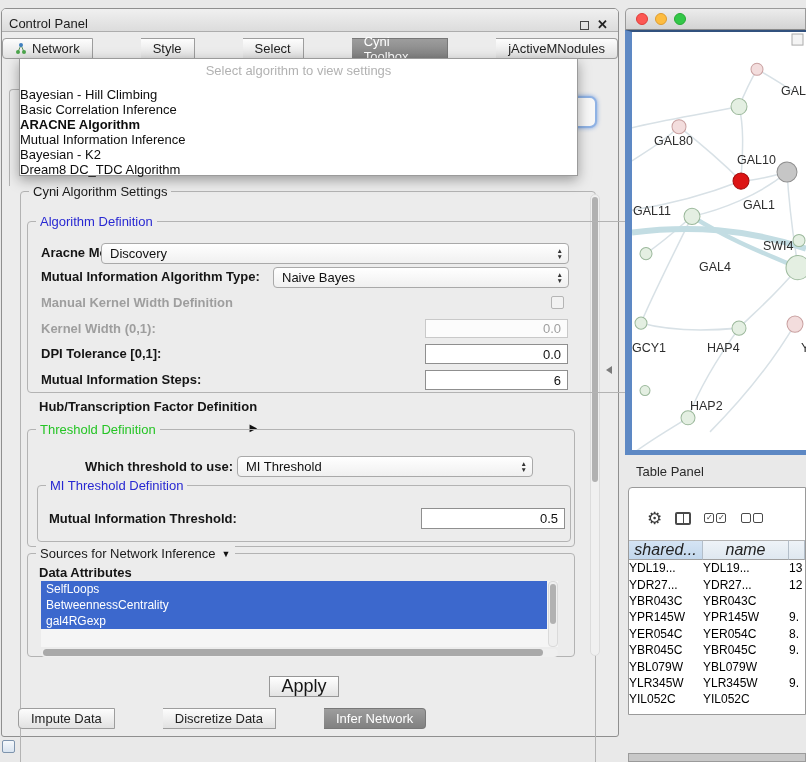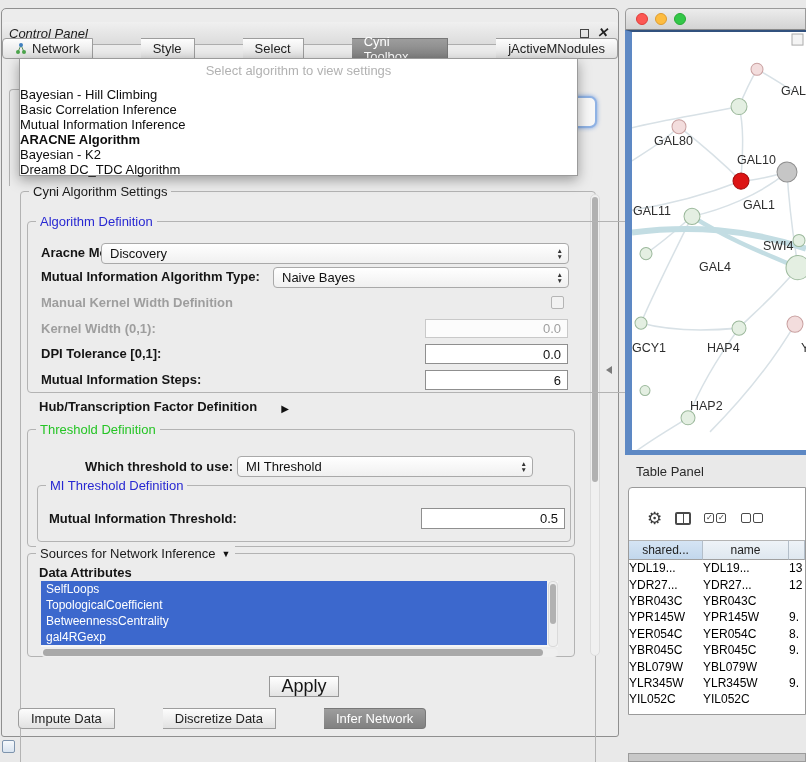--- a/index.html
+++ b/index.html
@@ -2,23 +2,23 @@
 <html><head>
 <meta charset="utf-8">
 <style>
   html,body{margin:0;padding:0;}
   body{font-family:"Liberation Sans",sans-serif;background:#e9e9e9;}
   .root{position:relative;width:806px;height:762px;overflow:hidden;background:#e9e9e9;}
 
   
   .panel{position:absolute;left:1px;top:8px;width:618px;height:729px;background:#ececec;
          border:1px solid #8f8f8f;border-radius:5px 5px 3px 3px;box-sizing:border-box;}
-  .titlebar{position:absolute;left:0;top:13px;right:0;height:22px;
+  .titlebar{position:absolute;left:0;top:0;right:0;height:22px;
             background:linear-gradient(#f0f0f0,#dcdcdc);border-bottom:1px solid #adadad;
-            border-radius:4px 4px 0 0;display:flex;align-items:center;font-style:italic;}
+            border-radius:4px 4px 0 0;display:flex;align-items:flex-end;}
   .titlebar .title{font-size:13px;color:#1c1c1c;padding-left:7px;}
   .tb-icons{margin-left:auto;display:flex;align-items:center;gap:8px;padding-right:10px;}
   .float-btn{width:9px;height:9px;border:1.5px solid #444;box-sizing:border-box;display:inline-block;}
   .close-btn{font-size:13px;font-weight:bold;color:#222;line-height:12px;cursor:default;}
 
   .tabs-row{position:absolute;left:0;right:0;top:29px;display:flex;justify-content:center;}
   .seg{display:flex;gap:48px;}
   .tab{height:21px;display:flex;align-items:center;gap:5px;padding:0 12px;
        border:1px solid #9d9d9d;border-left:none;background:linear-gradient(#fdfdfd,#e1e1e1);
        font-size:13px;color:#222;box-sizing:border-box;}
@@ -57,21 +57,21 @@
                  padding-right:5px;color:#333;font-size:6.5px;line-height:5.5px;}
 
   .tfield{position:absolute;background:#fff;border:1px solid #8f8f8f;font-size:13px;color:#111;
           display:flex;align-items:center;justify-content:flex-end;padding:0 6px;box-sizing:border-box;}
   .tfield.dis{border-color:#c9c9c9;color:#9e9e9e;background:#fcfcfc;}
 
   .chk{position:absolute;width:13px;height:13px;background:#f2f2f2;border:1px solid #b5b5b5;
        border-radius:2px;box-sizing:border-box;}
 
   .arrow-glyph{font-size:10px;color:#111;}
-  .hub-row{position:absolute;display:flex;align-items:flex-end;gap:24px;}
+  .hub-row{position:absolute;display:flex;align-items:flex-end;gap:8px;flex-direction:column;}
   .hub-row .txt{font-size:13px;font-weight:bold;color:#151515;}
 
   .attr-list{position:absolute;background:#f5f5f5;}
   .attr-row{height:16px;line-height:16px;width:506px;background:#3c68cd;color:#fff;
             font-size:12px;padding-left:5px;box-sizing:border-box;white-space:nowrap;overflow:hidden;}
   .vscroll{position:absolute;right:0;top:0;width:10px;height:100%;background:#efefef;
            border:1px solid #dadada;border-radius:4px;box-sizing:border-box;}
   .vscroll .thumb{position:absolute;left:1px;top:2px;width:6px;height:40px;background:#b1b1b1;border-radius:4px;}
   .hscroll{position:absolute;height:8px;background:#efefef;border-radius:4px;}
   .hscroll .thumb{position:absolute;left:2px;top:0;height:7px;width:500px;background:#a9a9a9;border-radius:4px;}
@@ -102,23 +102,23 @@
   .twindow{position:absolute;left:628px;top:487px;width:178px;height:228px;background:#fff;
            border:1px solid #9a9a9a;border-radius:4px 0 0 0;box-sizing:border-box;overflow:hidden;}
   .t-toolbar{height:52px;display:flex;align-items:center;gap:13px;padding-left:18px;padding-top:8px;box-sizing:border-box;}
   .tool{display:flex;align-items:center;}
   .gear{font-size:17px;color:#3a3a3a;}
   .colicon{width:16px;height:13px;border:2px solid #4a4a4a;border-radius:2px;box-sizing:border-box;
            background:linear-gradient(to right,transparent 46%,#4a4a4a 46%,#4a4a4a 58%,transparent 58%);}
   .cb{width:10px;height:10px;border:1.5px solid #4a4a4a;border-radius:2px;box-sizing:border-box;
       font-size:8px;line-height:8px;color:#333;display:flex;align-items:center;justify-content:center;margin-right:2px;}
   .t-header{display:grid;grid-template-columns:74px 86px 1fr;height:20px;}
-  .th{font-size:12px;color:#222;display:flex;align-items:center;justify-content:center;
+  .th{font-size:16px;color:#222;display:flex;align-items:center;justify-content:center;
       border-top:1px solid #b4b4b4;border-bottom:1px solid #a0a0a0;border-right:1px solid #b3bec9;
-      background:linear-gradient(#eef3f8,#dfe8f0);overflow:hidden;white-space:nowrap;}
+      background:linear-gradient(#eef3f8,#dfe8f0);overflow:hidden;white-space:nowrap;font-style:italic;}
   .th.sel{background:linear-gradient(#d5e4f4,#c2d7ec);}
   .tr{display:grid;grid-template-columns:74px 86px 1fr;height:16.4px;background:#fff;}
   .td{font-size:12px;color:#000;display:flex;align-items:center;padding-left:0;
       overflow:hidden;white-space:nowrap;}
 
   .bottom-bar{position:absolute;left:628px;top:753px;width:178px;height:9px;background:#c8c8c8;
               border:1px solid #9b9b9b;box-sizing:border-box;}
   .splitter-arrow{position:absolute;left:606px;top:366px;width:0;height:0;
                   border-top:4px solid transparent;border-bottom:4px solid transparent;border-right:6px solid #7b7b7b;}
   .mini-icon{position:absolute;left:2px;top:740px;width:13px;height:13px;border:1px solid #7e94ad;
@@ -167,22 +167,22 @@
     </div>
 
     <div class="frag-left"></div>
     <div class="frag-btn"></div>
 
     <div class="popup">
       <div class="ph">Select algorithm to view settings</div>
       <div class="items">
         <div class="item">Bayesian - Hill Climbing</div>
         <div class="item">Basic Correlation Inference</div>
+        <div class="item selected">ARACNE Algorithm</div>
         <div class="item">Mutual Information Inference</div>
-        <div class="item selected">ARACNE Algorithm</div>
         <div class="item">Bayesian - K2</div>
         <div class="item">Dream8 DC_TDC Algorithm</div>
       </div>
     </div>
 
     <div class="grp" style="left:18px;top:182px;width:576px;height:599px;">
       <span class="grp-legend">Cyni Algorithm Settings</span>
     </div>
     <div class="main-scroll">
         <div class="thumb"></div>
@@ -256,21 +256,20 @@
     <div class="grp" style="left:25px;top:544px;width:548px;height:104px;">
       <span class="grp-legend">
         <span>Sources for Network Inference</span>
         <span class="arrow-glyph" style="font-size:9px;">▼</span>
       </span>
     </div>
     <span class="lbl" style="left:37px;top:556px;">Data Attributes</span>
 
     <div class="attr-list" style="left:39px;top:572px;width:517px;height:66px;">
       <div class="attr-row">SelfLoops</div>
-      <div class="attr-row">TopologicalCoefficient</div>
       <div class="attr-row">BetweennessCentrality</div>
       <div class="attr-row">gal4RGexp</div>
       <div class="vscroll">
           <div class="thumb"></div>
         </div>
     </div>
     <div class="hscroll" style="left:39px;top:640px;width:517px;">
         <div class="thumb"></div>
       </div>
 

